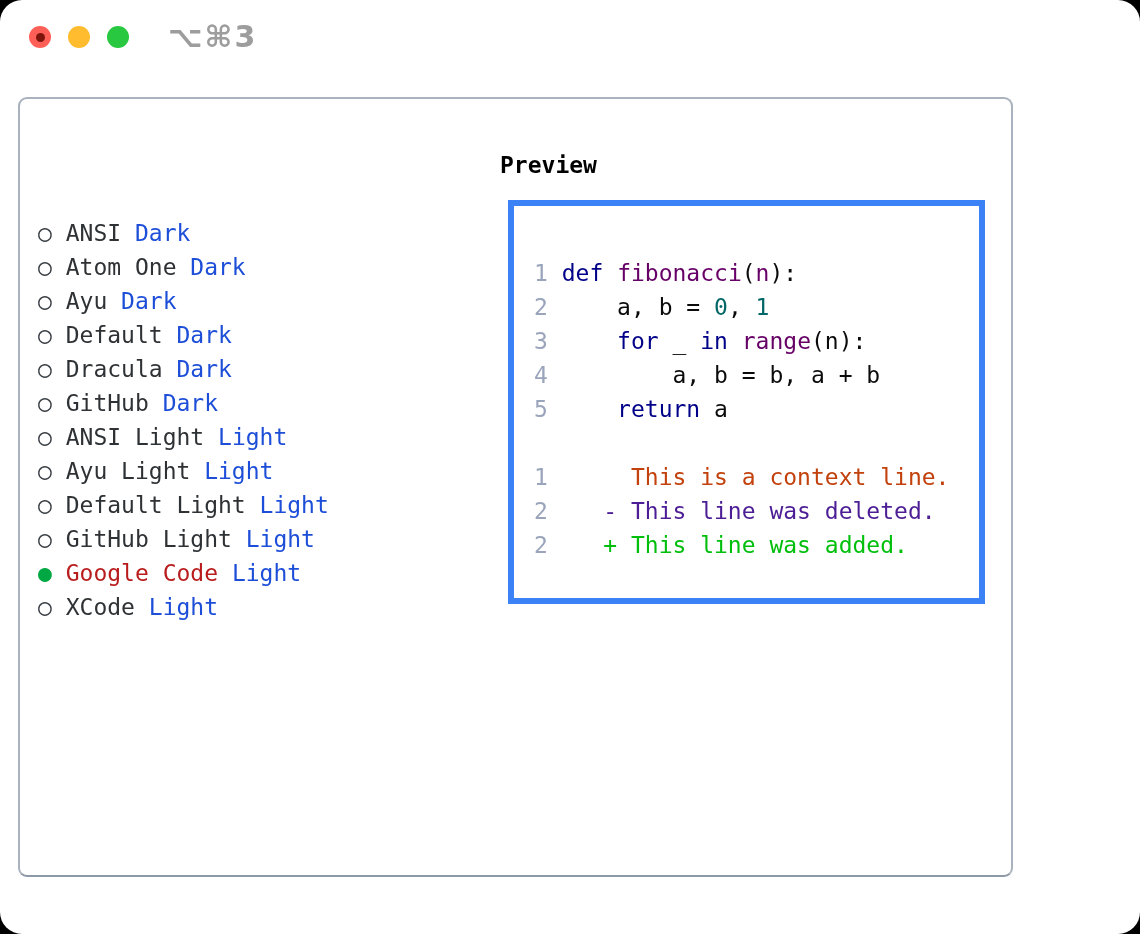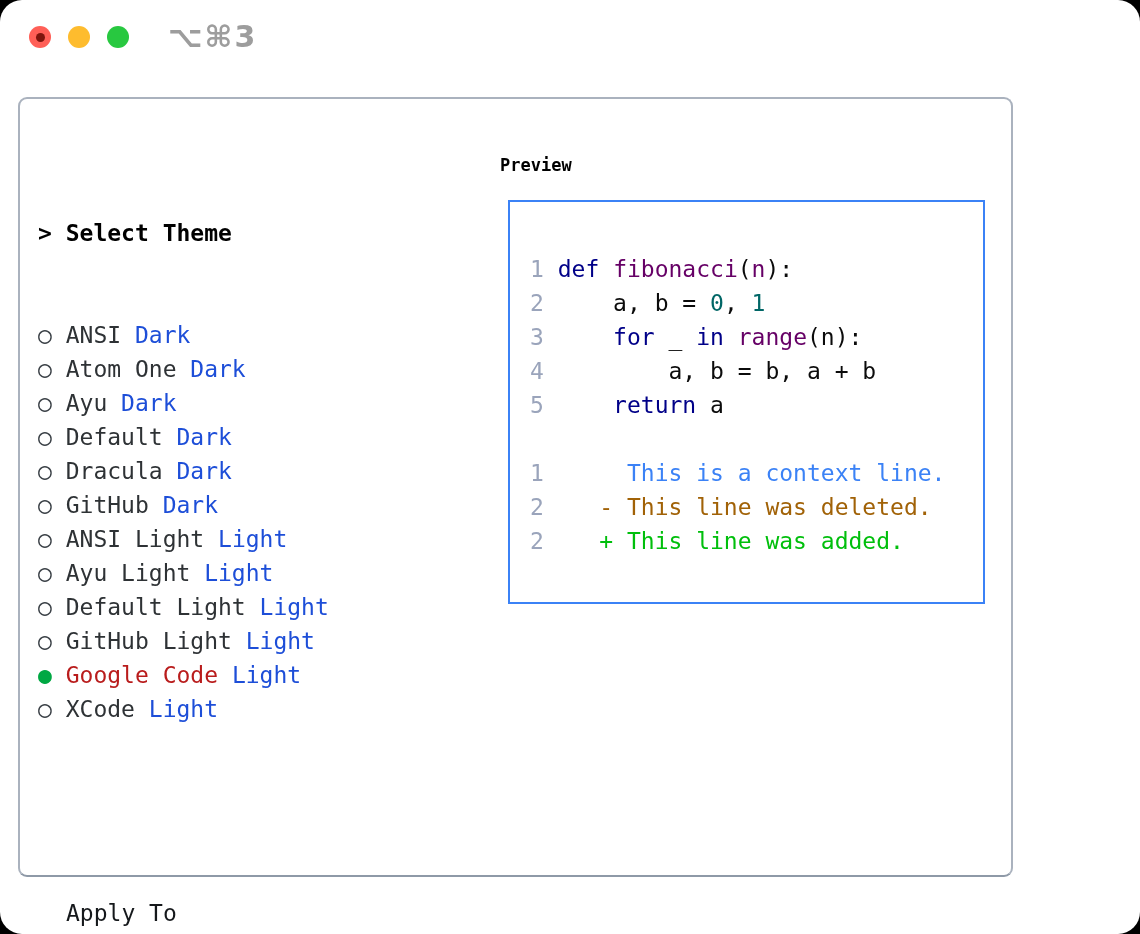--- a/index.html
+++ b/index.html
@@ -33,39 +33,39 @@
   }
   .row{height:34px;}
   .row-header{font-weight:bold;color:#000;}
   .radio{color:#3c4248;}
   .radio.sel{color:#00a843;}
   .sel-text{color:#b91c1c;}
   .variant{color:#1d4ed8;}
   .apply-header{padding-left:28px;color:#15181b;}
   
   .preview-title{
-    position:absolute;left:500px;top:148px;font-size:17px;line-height:34px;
+    position:absolute;left:500px;top:148px;font-size:23px;line-height:34px;
     font-weight:bold;color:#000;white-space:pre;
   }
   .preview-box{
     position:absolute;left:508px;top:200px;width:477px;height:404px;
-    border:2px solid #3b82f6;box-sizing:border-box;background:#fff;
+    border:6px solid #3b82f6;box-sizing:border-box;background:#fff;
   }
   .code{
     position:absolute;left:20px;top:50px;font-size:23px;line-height:34px;
     white-space:pre;color:#000;
   }
   .code .ln{color:#9aa4bb;}
   .code .kw{color:#000088;}
   .code .fn{color:#660066;}
   .code .prm{color:#660066;}
   .code .num{color:#006666;}
   .code .pl{color:#0b0b0b;}
-  .code .ctx{color:#3b82f6;}
-  .code .del{color:#a16207;}
+  .code .ctx{color:#c2410c;}
+  .code .del{color:#4c1d95;}
   .code .add{color:#00bf0c;text-align:right;}
 </style>
 </head>
 <body>
 
 <div class="page">
 
   <div class="titlebar">
     <div class="lights">
       <div class="light light-red" style="background: rgb(255, 95, 87);">
@@ -73,24 +73,22 @@
       </div>
       <div class="light light-yellow" style="background: rgb(254, 188, 46);"></div>
       <div class="light light-green" style="background: rgb(40, 200, 64);"></div>
     </div>
     <div class="shortcut">⌥⌘3</div>
   </div>
 
   <div class="panel"></div>
 
   <div class="tui">
-    <div class="row row-header"><span>&gt; </span><span>Select Theme</span></div>
     <div id="theme-list"><div class="row"><span class="radio">○ </span><span class="">ANSI</span><span class="variant"> Dark</span></div><div class="row"><span class="radio">○ </span><span class="">Atom One</span><span class="variant"> Dark</span></div><div class="row"><span class="radio">○ </span><span class="">Ayu</span><span class="variant"> Dark</span></div><div class="row"><span class="radio">○ </span><span class="">Default</span><span class="variant"> Dark</span></div><div class="row"><span class="radio">○ </span><span class="">Dracula</span><span class="variant"> Dark</span></div><div class="row"><span class="radio">○ </span><span class="">GitHub</span><span class="variant"> Dark</span></div><div class="row"><span class="radio">○ </span><span class="">ANSI Light</span><span class="variant"> Light</span></div><div class="row"><span class="radio">○ </span><span class="">Ayu Light</span><span class="variant"> Light</span></div><div class="row"><span class="radio">○ </span><span class="">Default Light</span><span class="variant"> Light</span></div><div class="row"><span class="radio">○ </span><span class="">GitHub Light</span><span class="variant"> Light</span></div><div class="row"><span class="radio sel">● </span><span class="sel-text">Google Code</span><span class="variant"> Light</span></div><div class="row"><span class="radio">○ </span><span class="">XCode</span><span class="variant"> Light</span></div></div>
     <div class="row"></div>
-    <div class="row apply-header">Apply To</div>
     
     
     
   </div>
 
   <div class="preview-title">Preview</div>
 
   <div class="preview-box">
     <div class="code" id="code"><div class="row"><span class="ln">1</span><span class="pl"> </span><span class="kw">def</span><span class="pl"> </span><span class="fn">fibonacci</span><span class="pl">(</span><span class="prm">n</span><span class="pl">):</span></div><div class="row"><span class="ln">2</span><span class="pl">     </span><span class="pl">a, b = </span><span class="num">0</span><span class="pl">, </span><span class="num">1</span></div><div class="row"><span class="ln">3</span><span class="pl">     </span><span class="kw">for</span><span class="pl"> _ </span><span class="kw">in</span><span class="pl"> </span><span class="fn">range</span><span class="pl">(n):</span></div><div class="row"><span class="ln">4</span><span class="pl">         </span><span class="pl">a, b = b, a + b</span></div><div class="row"><span class="ln">5</span><span class="pl">     </span><span class="kw">return</span><span class="pl"> a</span></div><div class="row"></div><div class="row"><span class="ln">1</span><span class="pl">      </span><span class="ctx">This is a context line.</span></div><div class="row"><span class="ln">2</span><span class="pl">    </span><span class="del">- This line was deleted.</span></div><div class="row"><span class="ln">2</span><span class="pl">    </span><span class="add">+ This line was added.</span></div></div>
   </div>

